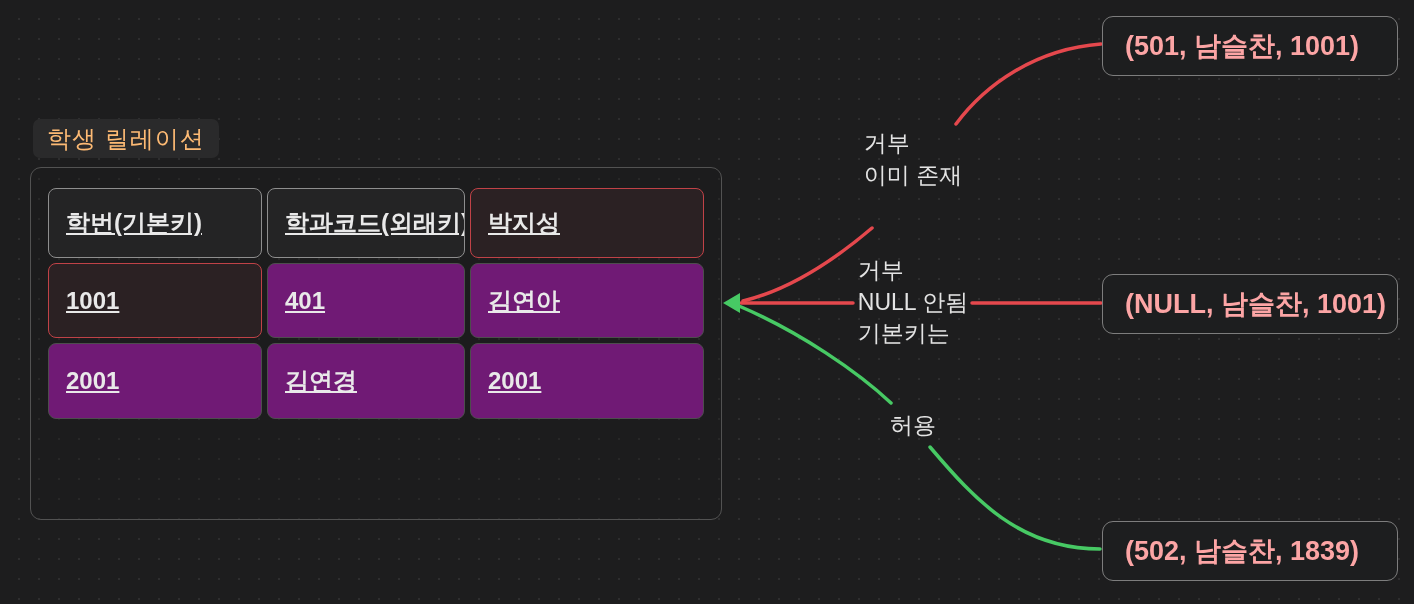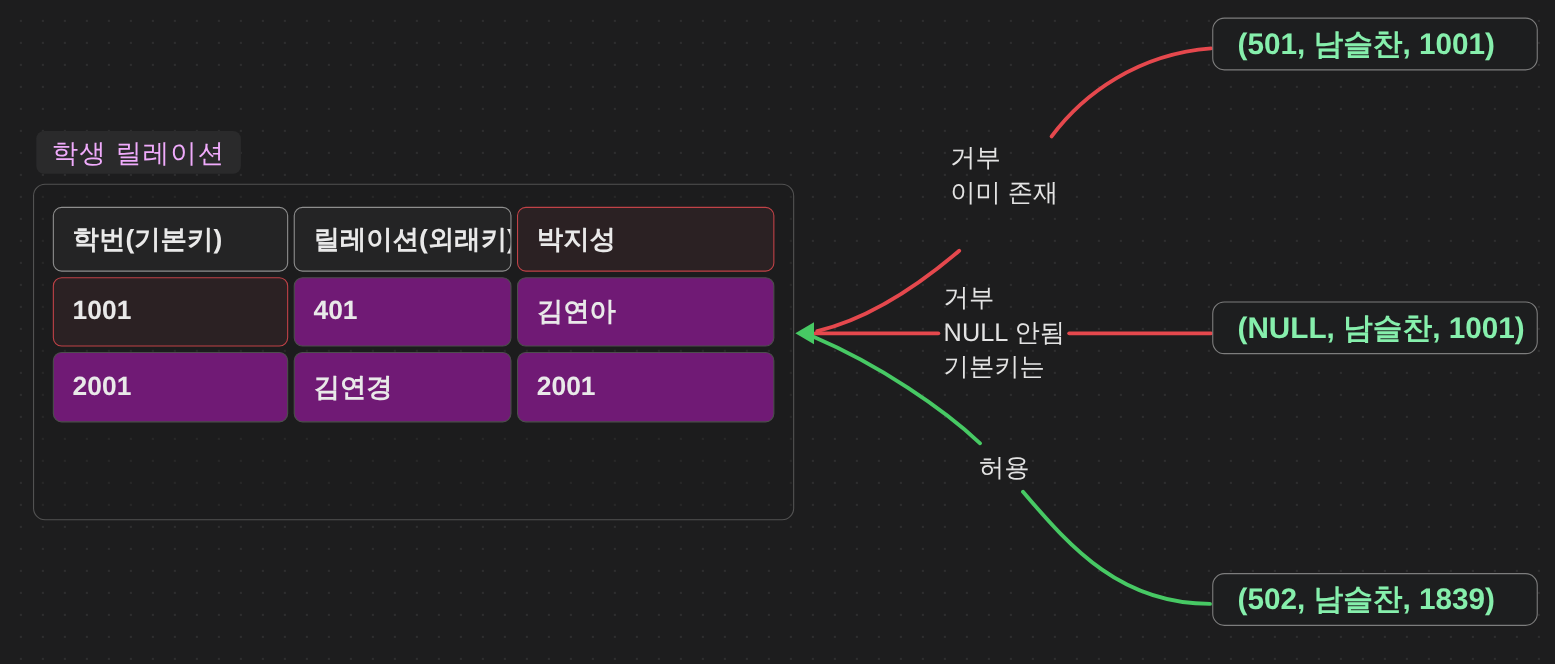--- a/index.html
+++ b/index.html
@@ -14,30 +14,31 @@
     font-family: "Liberation Sans", "DejaVu Sans", sans-serif;
     color: #e9e9e9;
   }
 
   
   .title-chip {
     position: absolute; left: 33px; top: 119px;
     height: 39px; padding: 0 14px;
     background: #2a2a2b; border-radius: 7px;
     display: flex; align-items: center;
-    font-size: 24px; letter-spacing: 1px; color: #f0abfc;
+    font-size: 24px; letter-spacing: 1px; color: #fdba74;
   }
 
   
   .table-frame {
     position: absolute; left: 30px; top: 167px;
-    width: 692px; height: 306px;
+    width: 692px; height: 353px;
     border: 1.5px solid #525252; border-radius: 11px;
     box-sizing: border-box; padding: 20px 17px;
     background: rgba(29,29,30,0.35);
+    text-decoration: underline;
   }
   .table-grid {
     display: grid; height: 100%;
     grid-template-columns: 214fr 198fr 234fr;
     grid-template-rows: 50fr 54fr 54fr 54fr;
     gap: 5px;
   }
   .cell {
     border-radius: 8px;
     display: flex; align-items: center;
@@ -58,43 +59,43 @@
     position: absolute; left: 913px; transform: translateX(-50%);
     font-size: 23px; line-height: 31.5px;
     color: #e3e3e3; white-space: nowrap;
   }
   .note-1 { top: 128px; }
   .note-2 { top: 255px; }
   .note-3 { top: 410px; }
 
   
   .tuple {
-    position: absolute; left: 1102px; width: 296px; height: 48px;
+    position: absolute; left: 1102px; width: 296px; height: 60px;
     border: 1.5px solid #7d7d7d; border-radius: 11px;
     background: #1d1e1f;
     display: flex; align-items: center;
     padding-left: 22px; box-sizing: border-box;
-    font-size: 27px; font-weight: bold; color: #86efac;
+    font-size: 27px; font-weight: bold; color: #fca5a5;
     white-space: nowrap;
   }
   .tuple-1 { top: 16px; }
   .tuple-2 { top: 274px; }
   .tuple-3 { top: 521px; }
 </style>
 </head>
 <body>
 
 <div class="title-chip">
   <span>학생 릴레이션</span>
 </div>
 
 <div class="table-frame">
   <div class="table-grid">
     <div class="cell header">학번(기본키)</div>
-    <div class="cell header">릴레이션(외래키)</div>
+    <div class="cell header">학과코드(외래키)</div>
 
     <div class="cell hl">박지성</div>
     <div class="cell hl">1001</div>
 
     <div class="cell">401</div>
     <div class="cell">김연아</div>
     <div class="cell">2001</div>
 
     <div class="cell">김연경</div>
     <div class="cell">2001</div>

